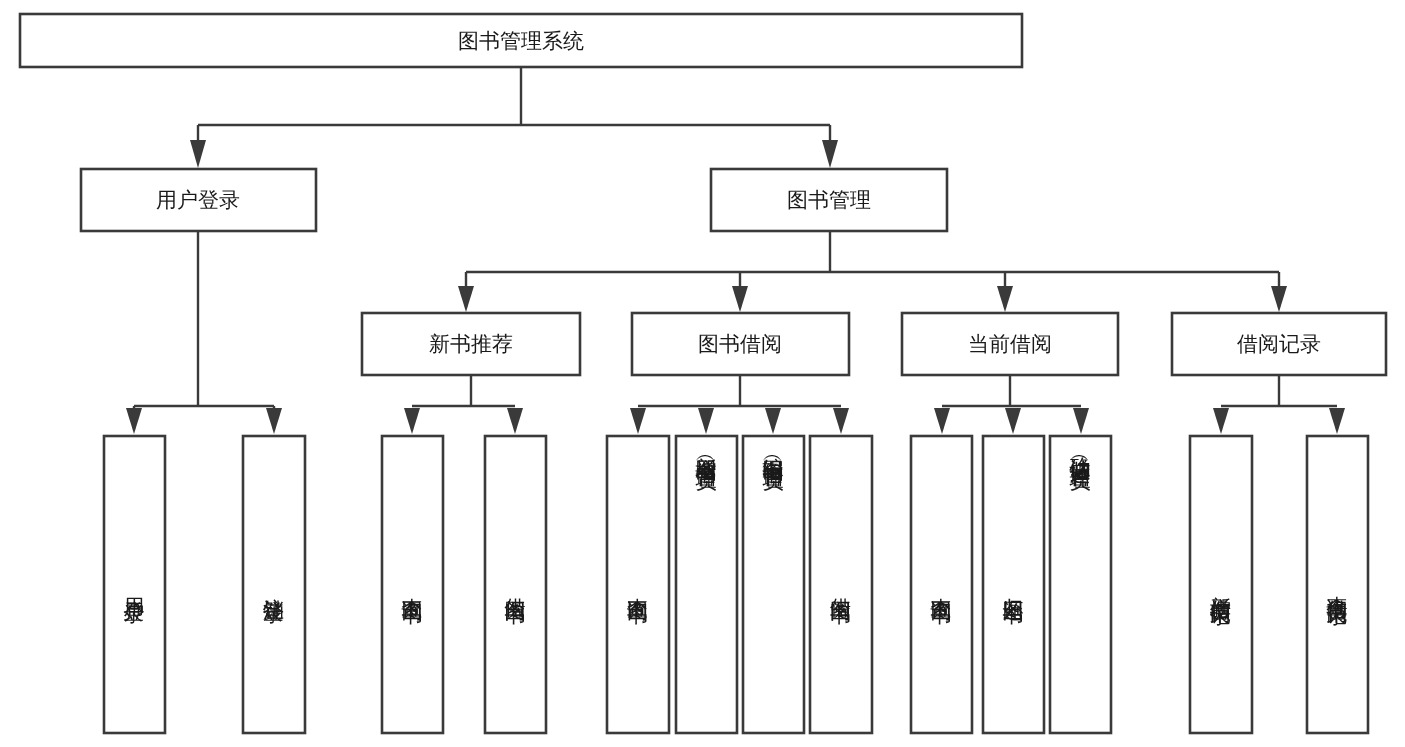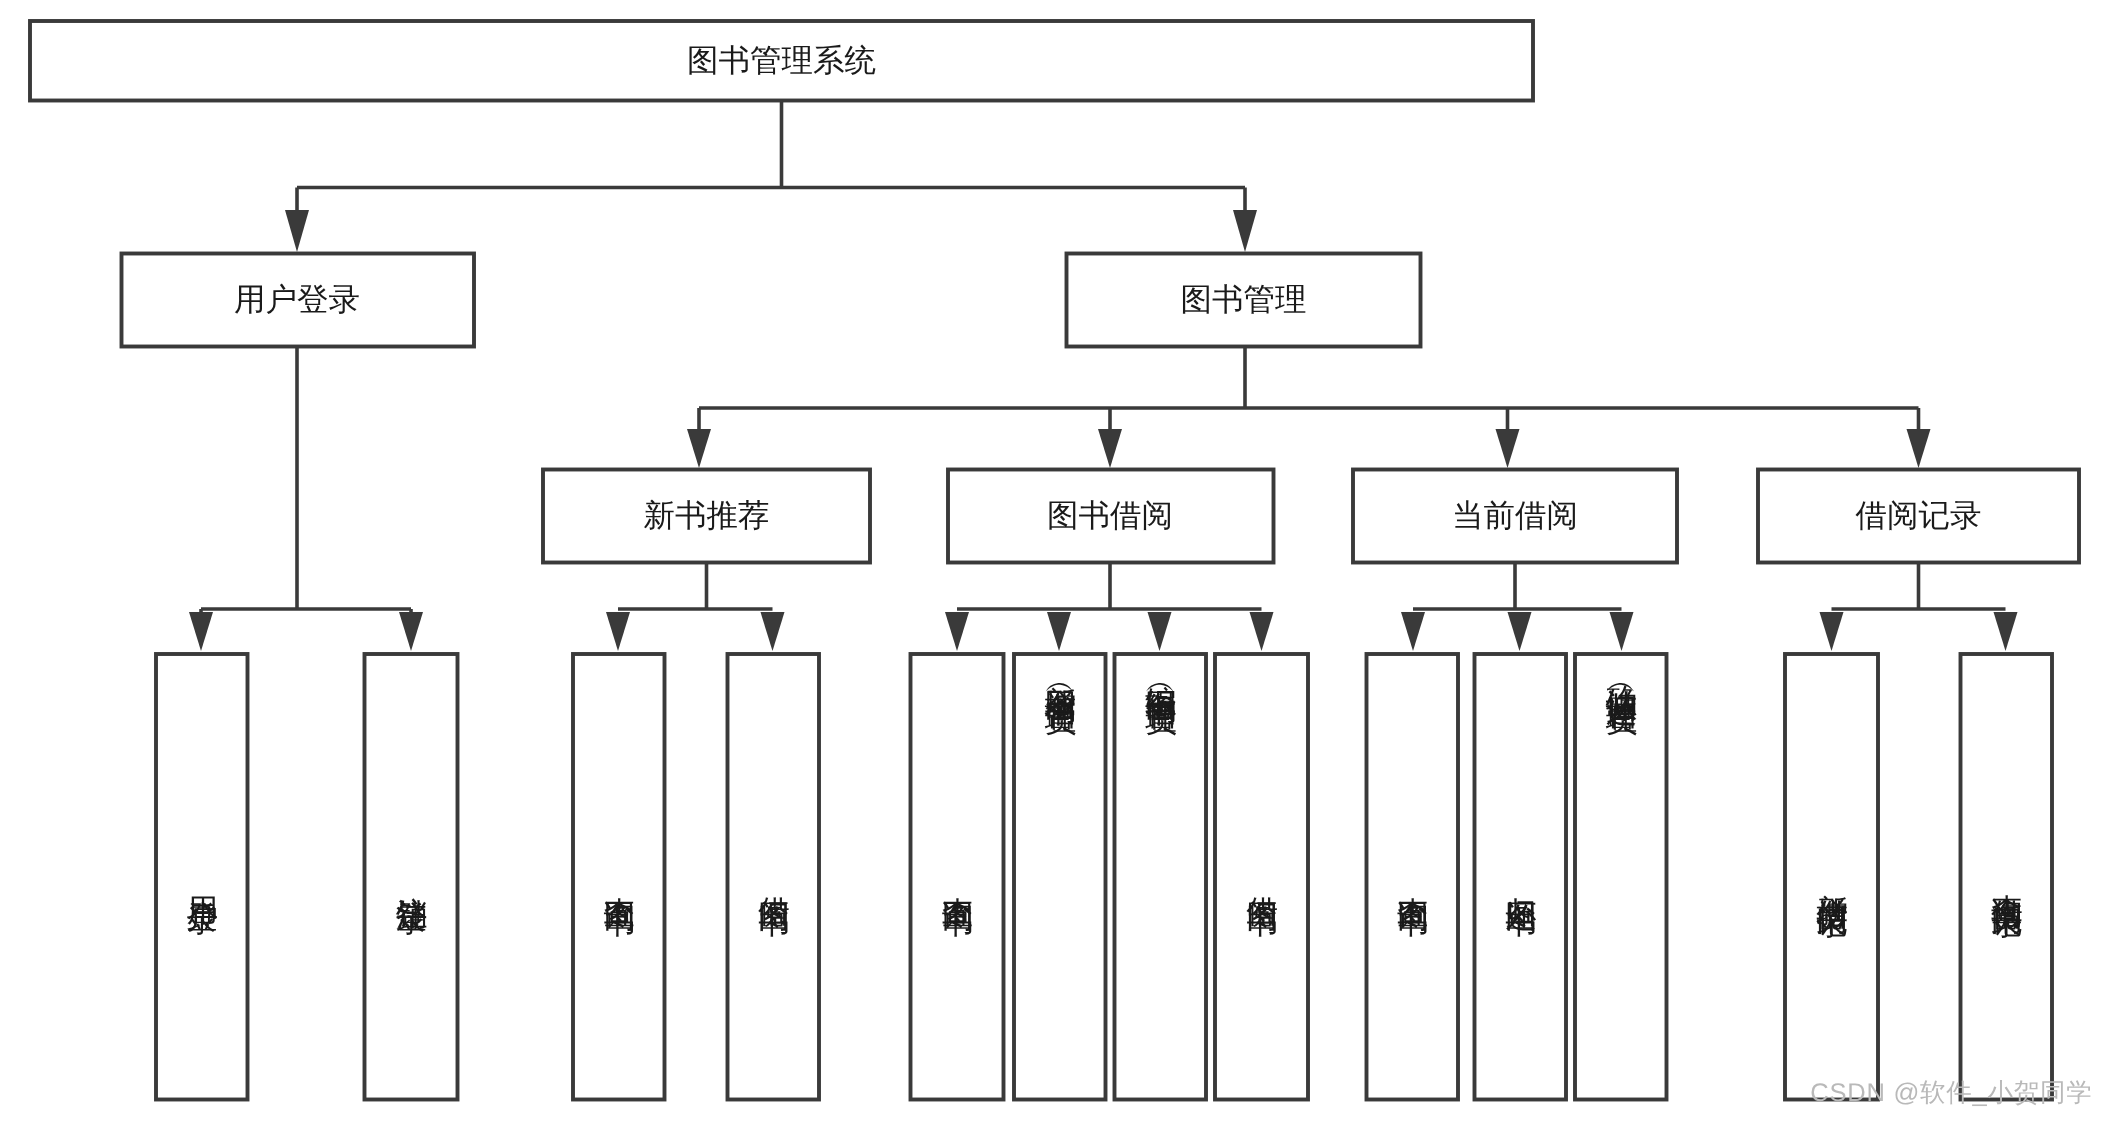--- a/index.html
+++ b/index.html
@@ -241,15 +241,14 @@
     <span>确认归还（管理员）</span>
   </div>
 
   <div class="vlabel-wrap" style="left:1190px; top:436px; width:62px; height:297px;">
     <span>新增借阅记录</span>
   </div>
   <div class="vlabel-wrap" style="left:1307px; top:436px; width:61px; height:297px;">
     <span>查询借阅记录</span>
   </div>
 
-  <div class="watermark">CSDN @软件_小贺同学</div>
 
 </div>
 
 </body></html>

